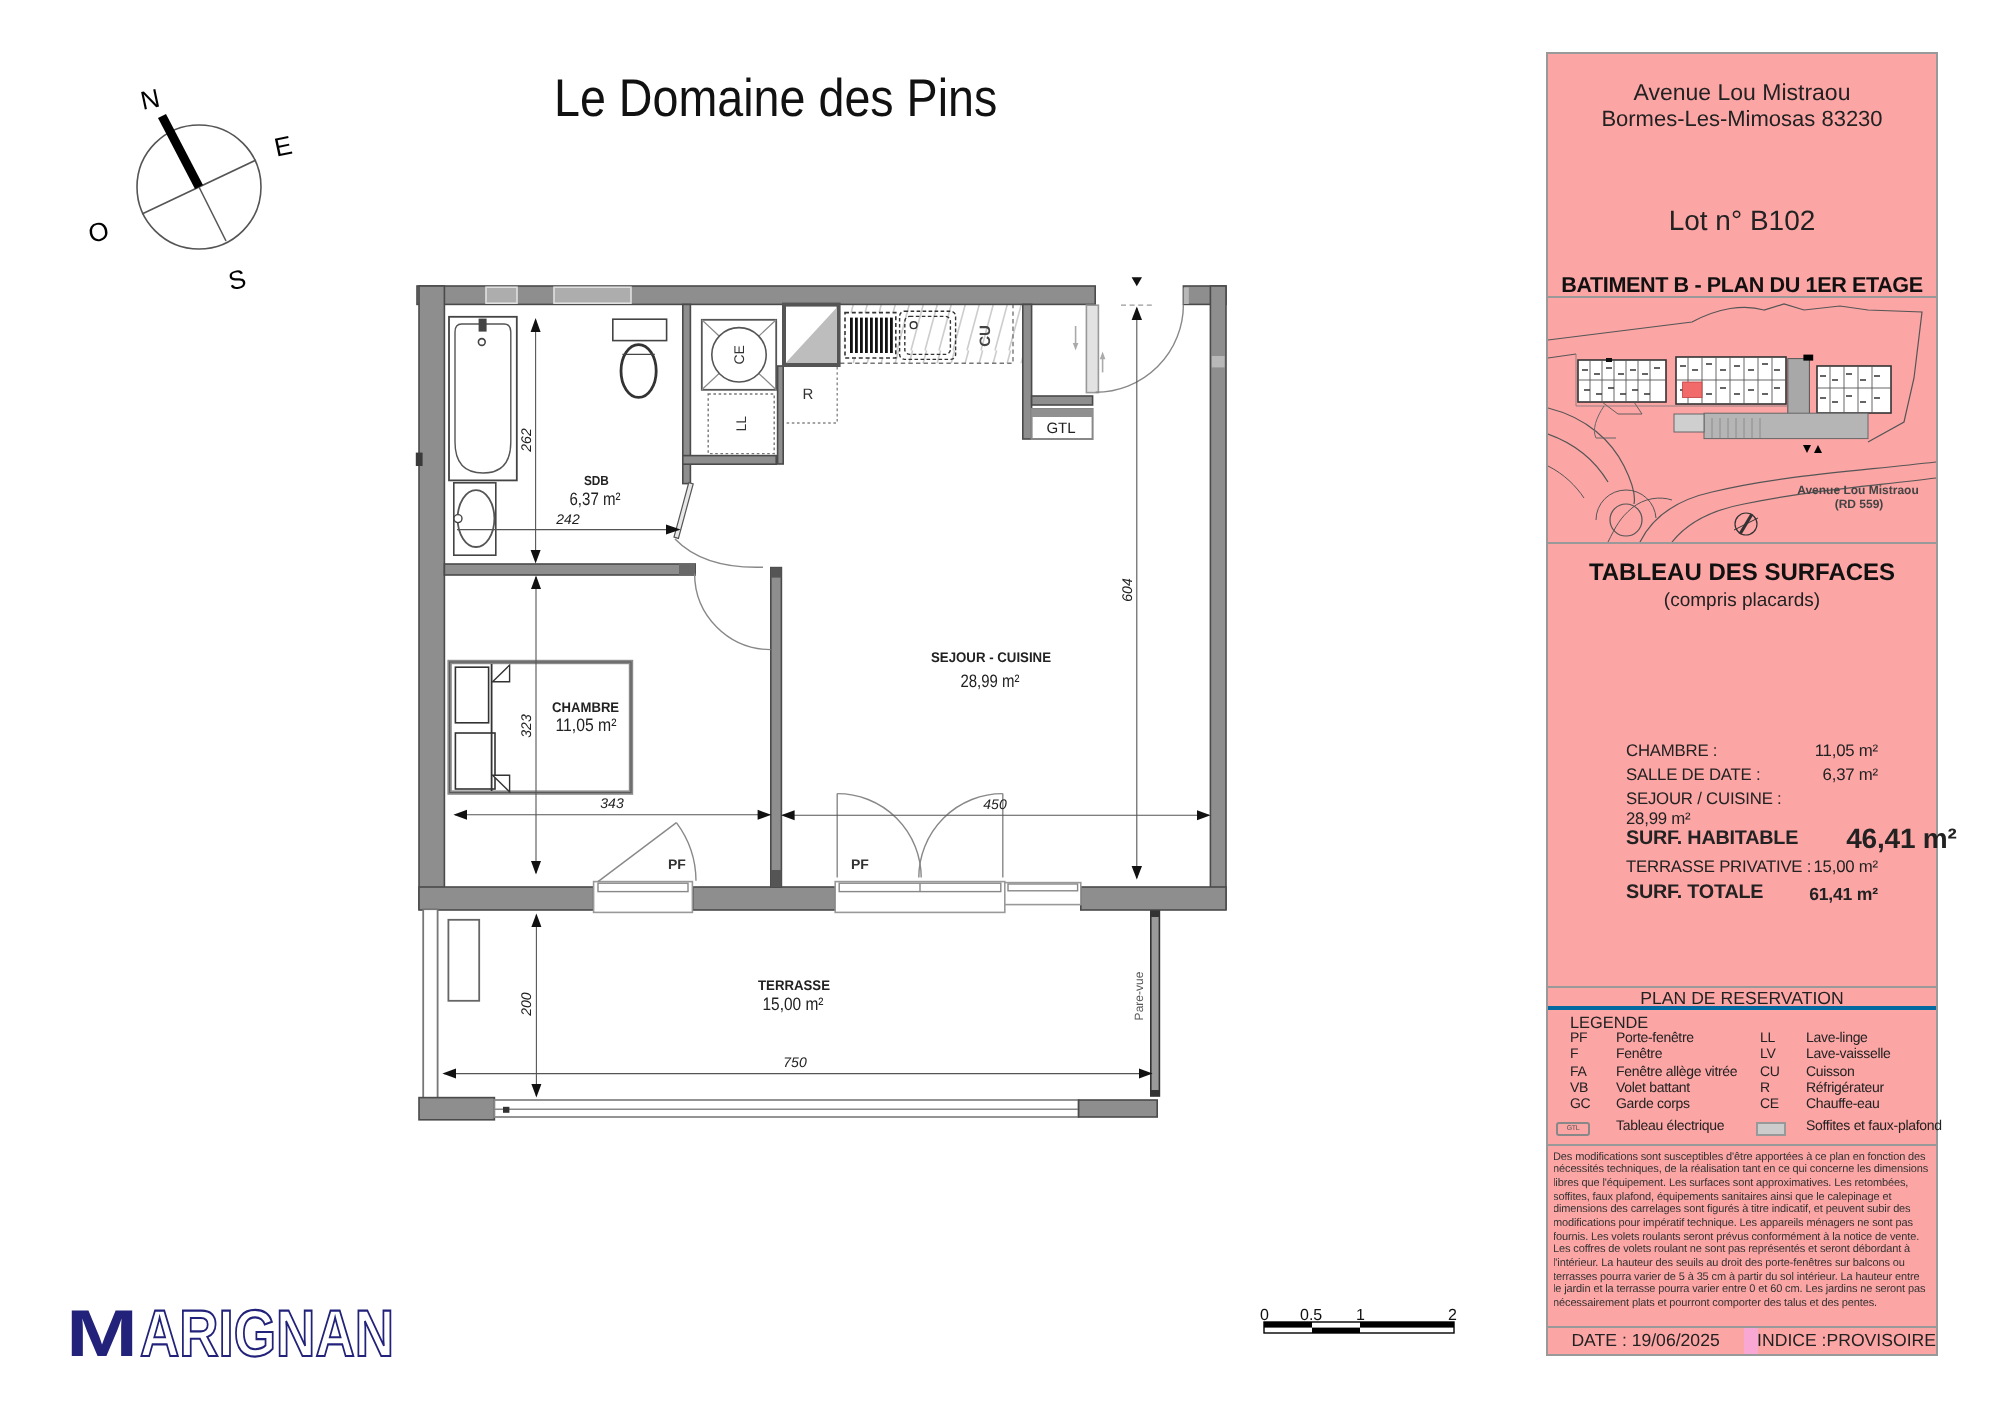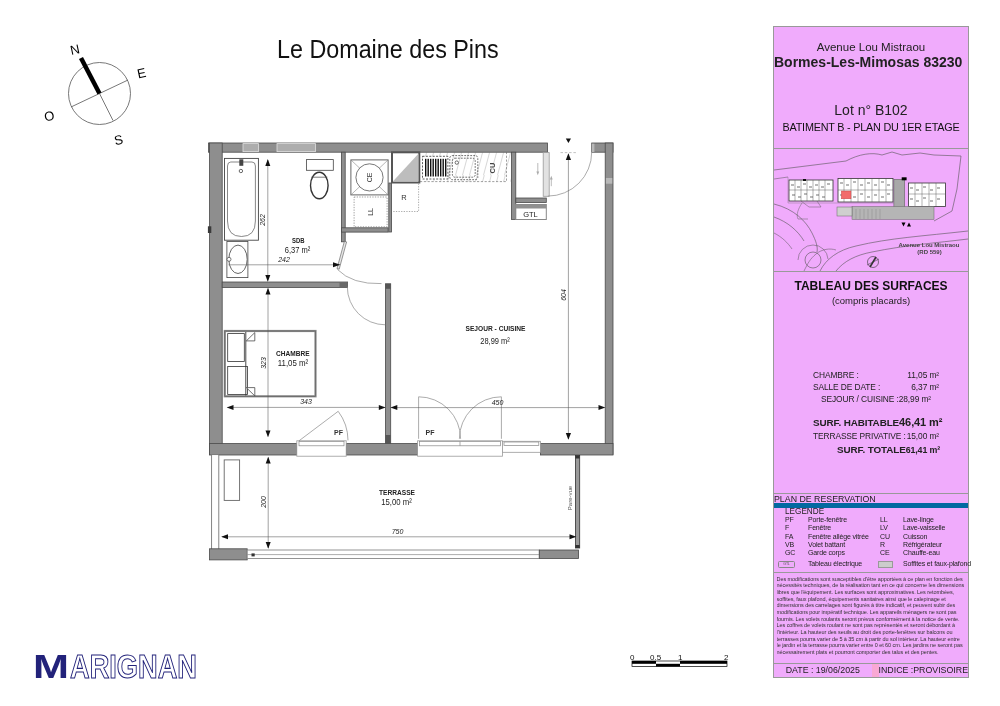--- a/index.html
+++ b/index.html
@@ -292,30 +292,30 @@
   </g>
 
   <g>
     <line x1="222" y1="536.8" x2="575.5" y2="536.8" stroke="#555" stroke-width="0.55"></line>
     <polygon points="228,534.3 228,539.3 221.2,536.8" fill="#111"></polygon>
     <polygon points="569.5,534.3 569.5,539.3 576.3,536.8" fill="#111"></polygon>
     <text x="397.5" y="533.5" font-size="7" font-style="italic" fill="#222" text-anchor="middle">750</text>
   </g>
 </svg>
 
-<div class="abs" style="left:773px;top:26px;width:196px;height:652px;border:1px solid #999;box-sizing:border-box;background:#f0abfc;">
+<div class="abs" style="left:773px;top:26px;width:196px;height:652px;border:1px solid #999;box-sizing:border-box;background:#fca5a5;">
 
   <div style="position:absolute;top:14px;width:100%;text-align:center;font-size:11.5px;color:#222;">Avenue Lou Mistraou</div>
 
-  <div style="position:absolute;top:26.5px;width:100%;font-size:14px;color:#222;font-weight:bold;">Bormes-Les-Mimosas 83230</div>
+  <div style="position:absolute;top:26.5px;width:100%;text-align:center;font-size:11px;color:#222;">Bormes-Les-Mimosas 83230</div>
 
 
   <div style="position:absolute;top:75px;width:100%;text-align:center;font-size:14px;color:#222;">Lot n° B102</div>
 
-  <div style="position:absolute;top:94px;width:100%;text-align:center;font-size:10.8px;font-weight:normal;color:#111;letter-spacing:-0.2px;white-space:nowrap;">BATIMENT B - PLAN DU 1ER ETAGE</div>
+  <div style="position:absolute;top:110px;width:100%;text-align:center;font-size:10.8px;font-weight:bold;color:#111;letter-spacing:-0.2px;white-space:nowrap;">BATIMENT B - PLAN DU 1ER ETAGE</div>
 
   <div style="position:absolute;left:0;top:121px;width:194px;height:124px;border-top:1px solid #999;border-bottom:1px solid #999;box-sizing:border-box;overflow:hidden;">
     <svg width="194" height="122" viewBox="0 0 194 122">
 
       <path d="M0,21 L40,16 72,12 C85,5 98,3 108,6 L118,3 128,6 146,4 160,6 187,7 183,40 178,62 160,72" fill="none" stroke="#555" stroke-width="0.6"></path>
       <path d="M0,30 L14,28" fill="none" stroke="#555" stroke-width="0.5"></path>
 
       <g>
         <rect x="15" y="31" width="44" height="21" fill="#fff" stroke="#333" stroke-width="0.8"></rect>
         <path d="M15,41 h44 M21,31 v21 M27,31 v21 M33,31 v21 M39,31 v21 M45,31 v21 M51,31 v21 M27,52 l8,6 h12 l-4,-6" fill="none" stroke="#555" stroke-width="0.45"></path>
@@ -376,39 +376,39 @@
 
   <div style="position:absolute;left:39px;top:342.5px;width:126px;font-size:8.4px;color:#222;white-space:nowrap;letter-spacing:-0.1px;">
     <div style="display:flex;justify-content:space-between;">
         <span>CHAMBRE :</span>
         <span>11,05 m²</span>
       </div>
     <div style="display:flex;justify-content:space-between;margin-top:2.2px;">
         <span>SALLE DE DATE :</span>
         <span>6,37 m²</span>
       </div>
-    <div style="display:flex;justify-content:center;margin-top:2.2px;">
+    <div style="display:flex;justify-content:flex-end;margin-top:2.2px;flex-direction:column;">
         <span>SEJOUR / CUISINE :</span>
         <span>28,99 m²</span>
       </div>
-    <div style="display:flex;justify-content:space-between;align-items:center;margin-top:13px;height:11px;">
+    <div style="display:flex;justify-content:space-between;align-items:center;margin-top:0;height:11px;gap:24px;">
         <span style="font-size:9.9px;font-weight:bold;">SURF. HABITABLE</span>
-        <span style="font-weight:bold;font-size:11px;">46,41 m²</span>
+        <span style="font-weight:bold;font-size:14px;">46,41 m²</span>
       </div>
     <div style="display:flex;justify-content:space-between;margin-top:3.6px;">
         <span>TERRASSE PRIVATIVE :</span>
         <span>15,00 m²</span>
       </div>
-    <div style="display:flex;justify-content:space-between;align-items:center;margin-top:2.8px;height:11px;margin-left:24px;">
+    <div style="display:flex;justify-content:space-between;align-items:center;margin-top:2.8px;height:11px;">
         <span style="font-size:9.9px;font-weight:bold;">SURF. TOTALE</span>
         <span style="font-weight:bold;font-size:8.8px;">61,41 m²</span>
       </div>
   </div>
 
-  <div style="position:absolute;left:0;top:465.5px;width:194px;height:9.5px;border-top:1px solid #999;border-bottom:5px solid #0369a1;font-size:8.8px;color:#222;line-height:10px;box-sizing:content-box;">PLAN DE RESERVATION</div>
+  <div style="position:absolute;left:0;top:465.5px;width:194px;height:9.5px;border-top:1px solid #999;border-bottom:2px solid #0369a1;text-align:center;font-size:8.8px;color:#222;line-height:10px;box-sizing:content-box;">PLAN DE RESERVATION</div>
 
   <div style="position:absolute;left:11px;top:479.5px;font-size:8.2px;color:#222;">LEGENDE</div>
 
   <div style="position:absolute;left:0;top:0;width:100%;font-size:7px;color:#222;letter-spacing:-0.15px;white-space:nowrap;">
     <span style="position:absolute;left:11px;top:488.7px;">PF</span>
       <span style="position:absolute;left:34px;top:488.7px;">Porte-fenêtre</span>
       <span style="position:absolute;left:106px;top:488.7px;">LL</span>
       <span style="position:absolute;left:129px;top:488.7px;">Lave-linge</span>
     <span style="position:absolute;left:11px;top:497.1px;">F</span>
       <span style="position:absolute;left:34px;top:497.1px;">Fenêtre</span>

